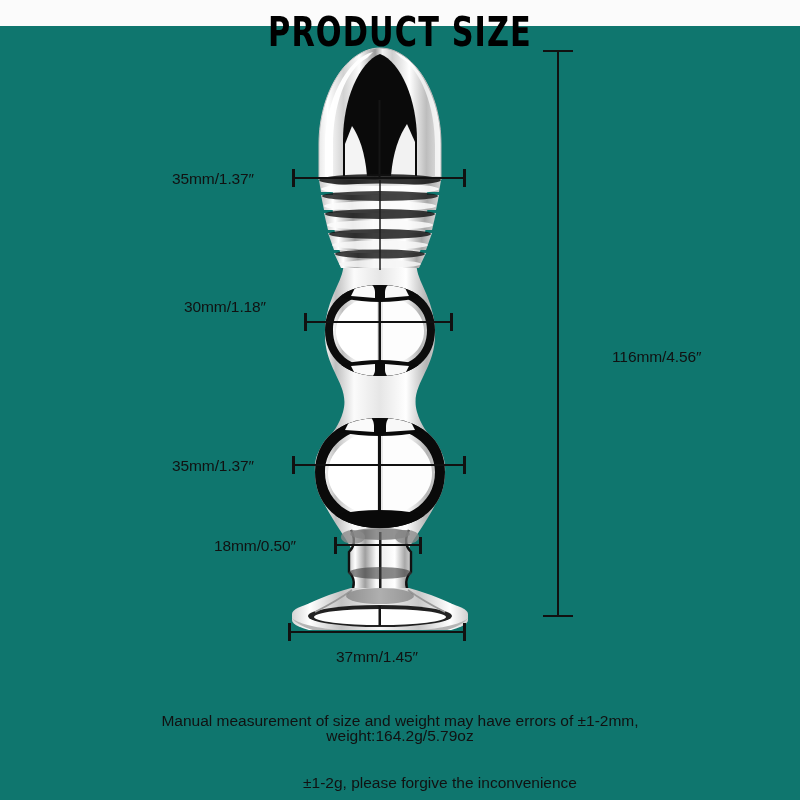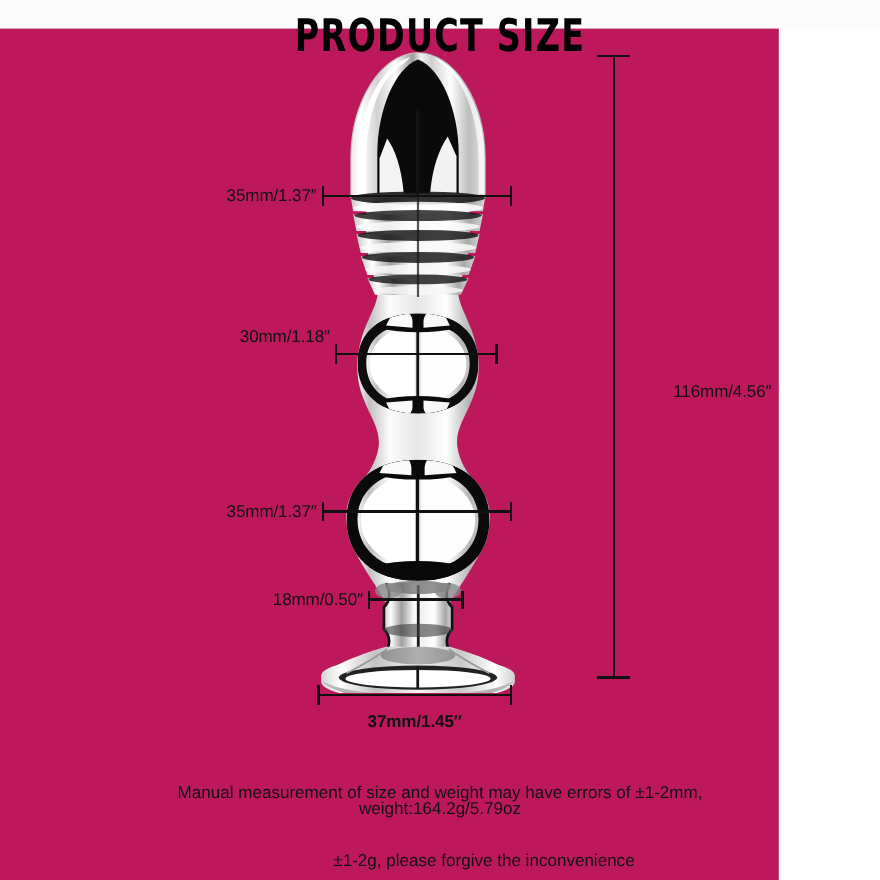--- a/index.html
+++ b/index.html
@@ -9,23 +9,23 @@
   body {
     width: 800px;
     height: 800px;
     background: #ffffff;
     font-family: "Liberation Sans", sans-serif;
     overflow: hidden;
     position: relative;
   }
   #stage {
     position: relative;
-    width: 708px;
+    width: 800px;
     height: 800px;
-    background: #be185d;
+    background: #0f766e;
   }
   .top-band {
     position: absolute;
     left: 0; top: 0;
     width: 800px; height: 26px;
     background: #fbfbfb;
   }
 
   
   .title {
@@ -61,22 +61,22 @@
   }
 
   .dim-label {
     position: absolute;
     font-family: "Liberation Sans", sans-serif;
     font-size: 15.5px;
     color: #111111;
     white-space: nowrap;
     letter-spacing: -0.1px;
   }
-  .dim-label.right-al { text-align: right; }
-  .dim-label.center-al { text-align: center; font-weight: bold; }
+  .dim-label.right-al { text-align: center; }
+  .dim-label.center-al { text-align: center; }
 
   
   .foot {
     position: absolute;
     left: 0;
     width: 800px;
     text-align: center;
     font-family: "Liberation Sans", sans-serif;
     color: #111111;
     white-space: nowrap;

